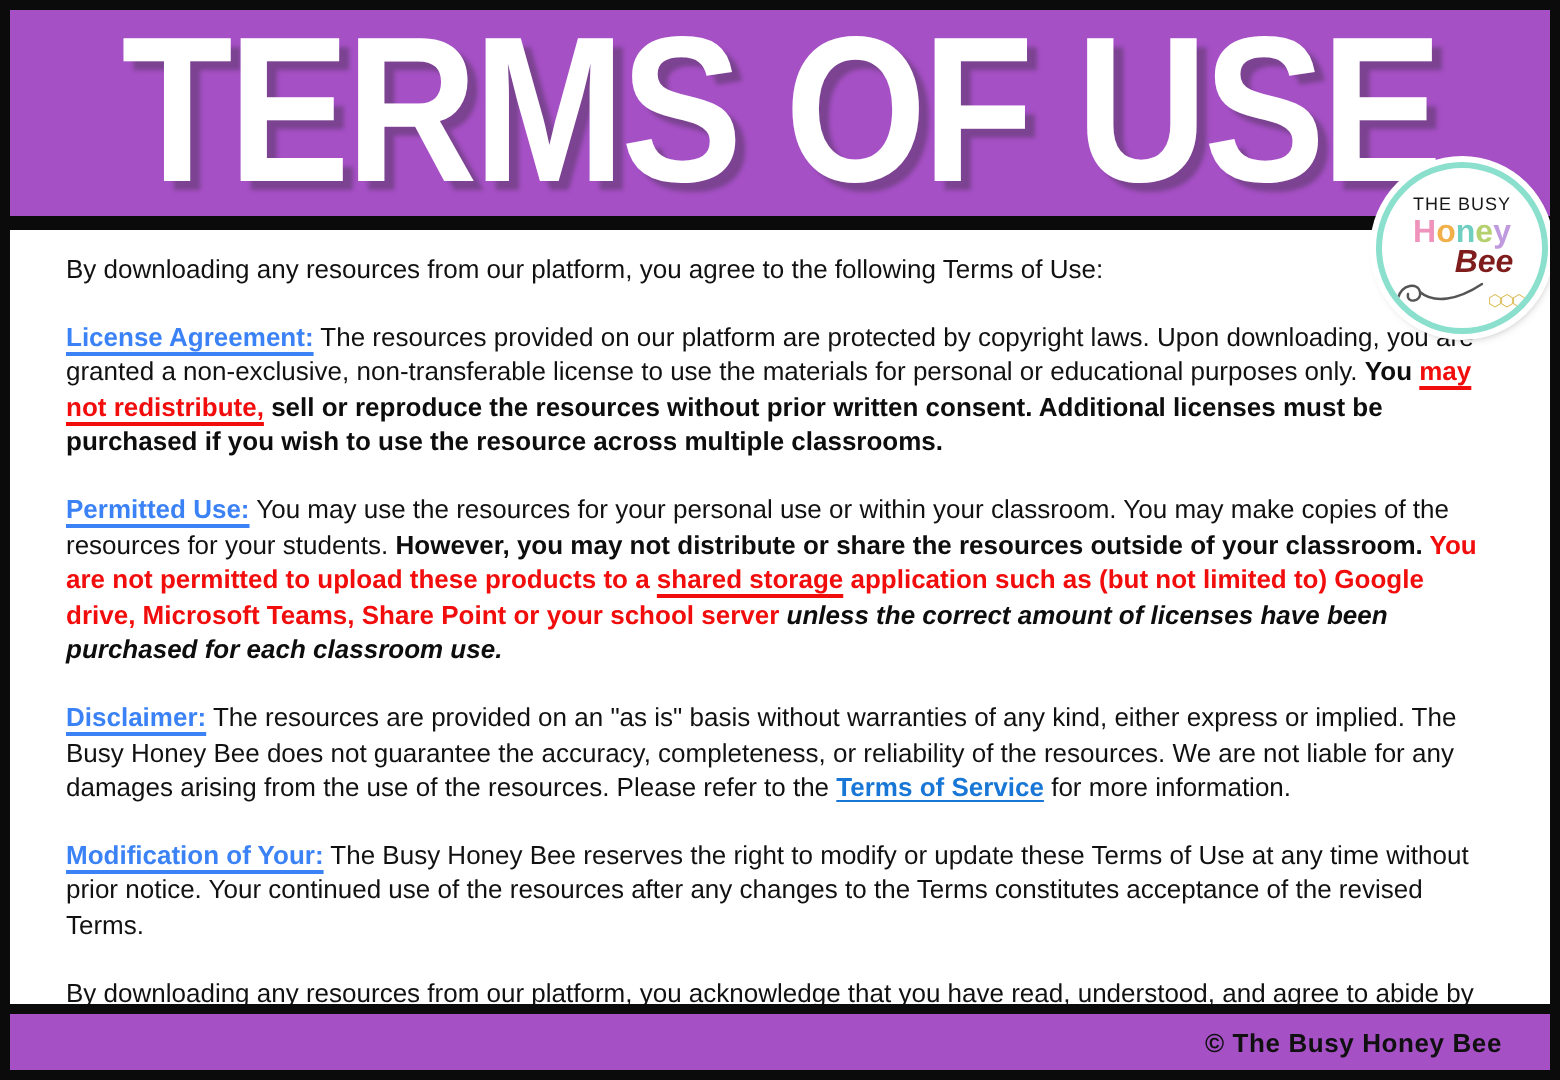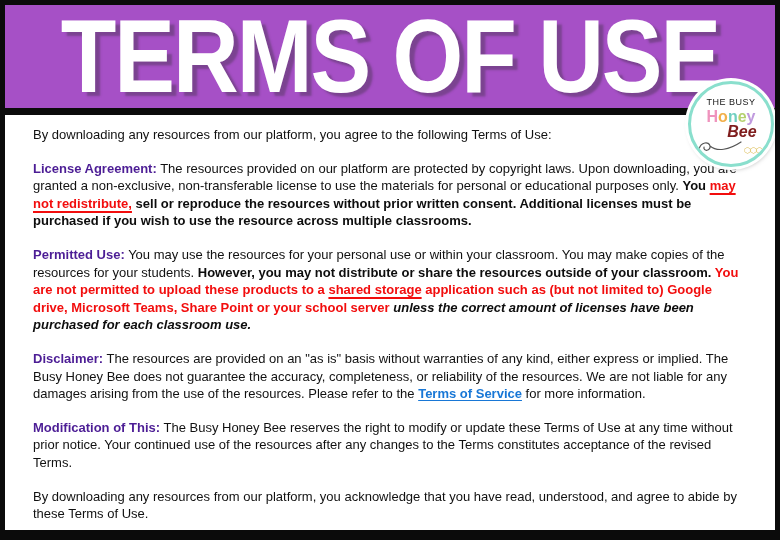--- a/index.html
+++ b/index.html
@@ -39,22 +39,22 @@
   .logo-swirl { position:absolute; left:6px; bottom:10px; }
   .logo-comb { position:absolute; right:9px; bottom:9px; font-size:8px; color:#d9b84a; letter-spacing:-1px; }
 
   
   .doc {
     padding:11px 28px 0 28px;
     font-size:13px; line-height:17.6px; color:#111111;
   }
   .doc p { margin:0 0 16px 0; }
   .hdg {
-    font-weight:800; color:#4c1d95;
-    text-decoration-thickness:1.8px; text-underline-offset:2.5px;
+    font-weight:800; color:#3b82f6;
+    text-decoration:underline; text-decoration-thickness:1.8px; text-underline-offset:2.5px;
   }
   .b  { font-weight:800; color:#0d0d0d; }
   .bi { font-weight:800; font-style:italic; color:#0d0d0d; }
   .red  { font-weight:800; color:#f20d0d; }
   .redu {
     font-weight:800; color:#f20d0d;
     text-decoration:underline; text-decoration-thickness:1.8px; text-underline-offset:2.5px;
   }
   .link {
     color:#1877d6; text-decoration:underline; text-underline-offset:2px; cursor:pointer;font-weight:bold;
@@ -93,24 +93,27 @@
   <div class="doc">
 
     <p><span>By downloading any resources from our platform, you agree to the following Terms of Use:</span></p>
 
     <p><span class="hdg">License Agreement:</span><span> The resources provided on our platform are protected by copyright laws. Upon downloading, you are granted a non-exclusive, non-transferable license to use the materials for personal or educational purposes only. </span><span class="b">You </span><span class="redu">may not redistribute,</span><span class="b"> sell or reproduce the resources without prior written consent. Additional licenses must be purchased if you wish to use the resource across multiple classrooms.</span></p>
 
     <p><span class="hdg">Permitted Use:</span><span> You may use the resources for your personal use or within your classroom. You may make copies of the resources for your students. </span><span class="b">However, you may not distribute or share the resources outside of your classroom. </span><span class="red">You are not permitted to upload these products to a </span><span class="redu">shared storage</span><span class="red"> application such as (but not limited to) Google drive, Microsoft Teams, Share Point or your school server </span><span class="bi">unless the correct amount of licenses have been purchased for each classroom use.</span></p>
 
     <p><span class="hdg">Disclaimer:</span><span> The resources are provided on an "as is" basis without warranties of any kind, either express or implied. The Busy Honey Bee does not guarantee the accuracy, completeness, or reliability of the resources. We are not liable for any damages arising from the use of the resources. Please refer to the </span><span class="link">Terms of Service</span><span> for more information.</span></p>
 
-    <p><span class="hdg">Modification of This:</span><span> The Busy Honey Bee reserves the right to modify or update these Terms of Use at any time without prior notice. Your continued use of the resources after any changes to the Terms constitutes acceptance of the revised Terms.</span></p>
+    <p><span class="hdg">Modification of Your:</span><span> The Busy Honey Bee reserves the right to modify or update these Terms of Use at any time without prior notice. Your continued use of the resources after any changes to the Terms constitutes acceptance of the revised Terms.</span></p>
 
 
     <p><span>By downloading any resources from our platform, you acknowledge that you have read, understood, and agree to abide by these Terms of Use.</span></p>
 
   </div>
 
   <div class="footer-block">
     <div class="divider-bottom"></div>
+    <div class="footer-bar">
+      <span class="footer-text">© The Busy Honey Bee</span>
+    </div>
   </div>
 
 </div>
 
 </body></html>

